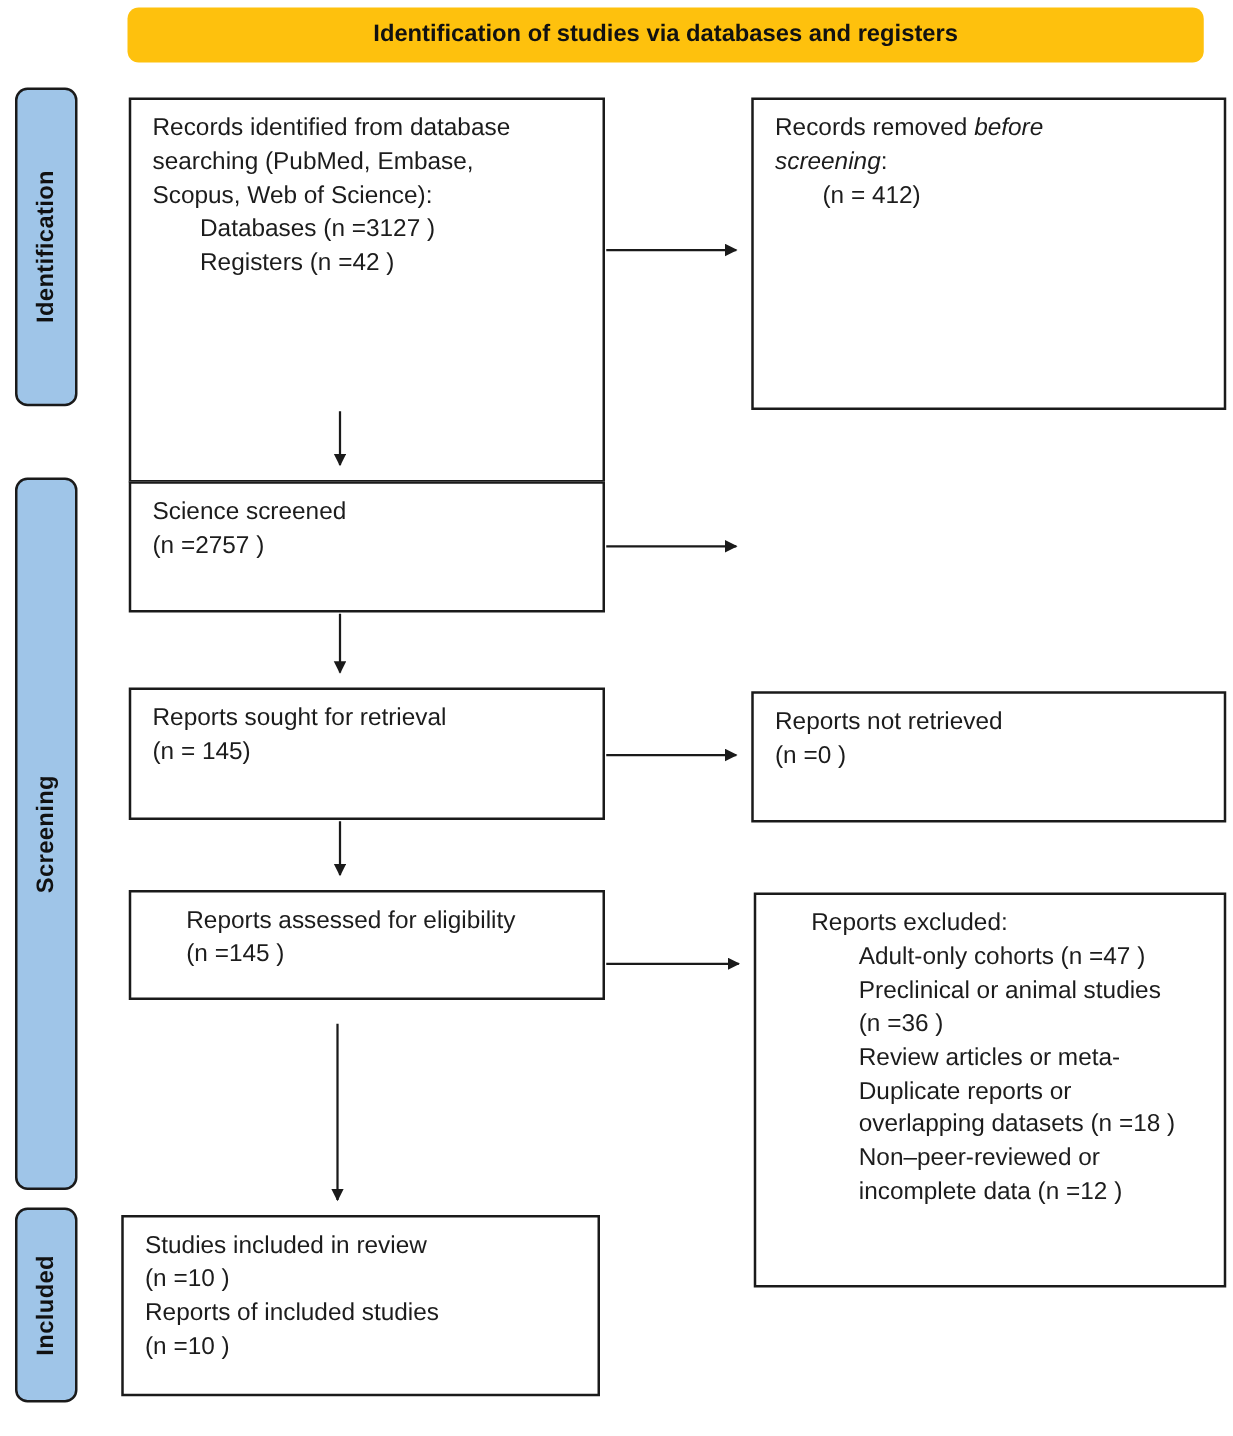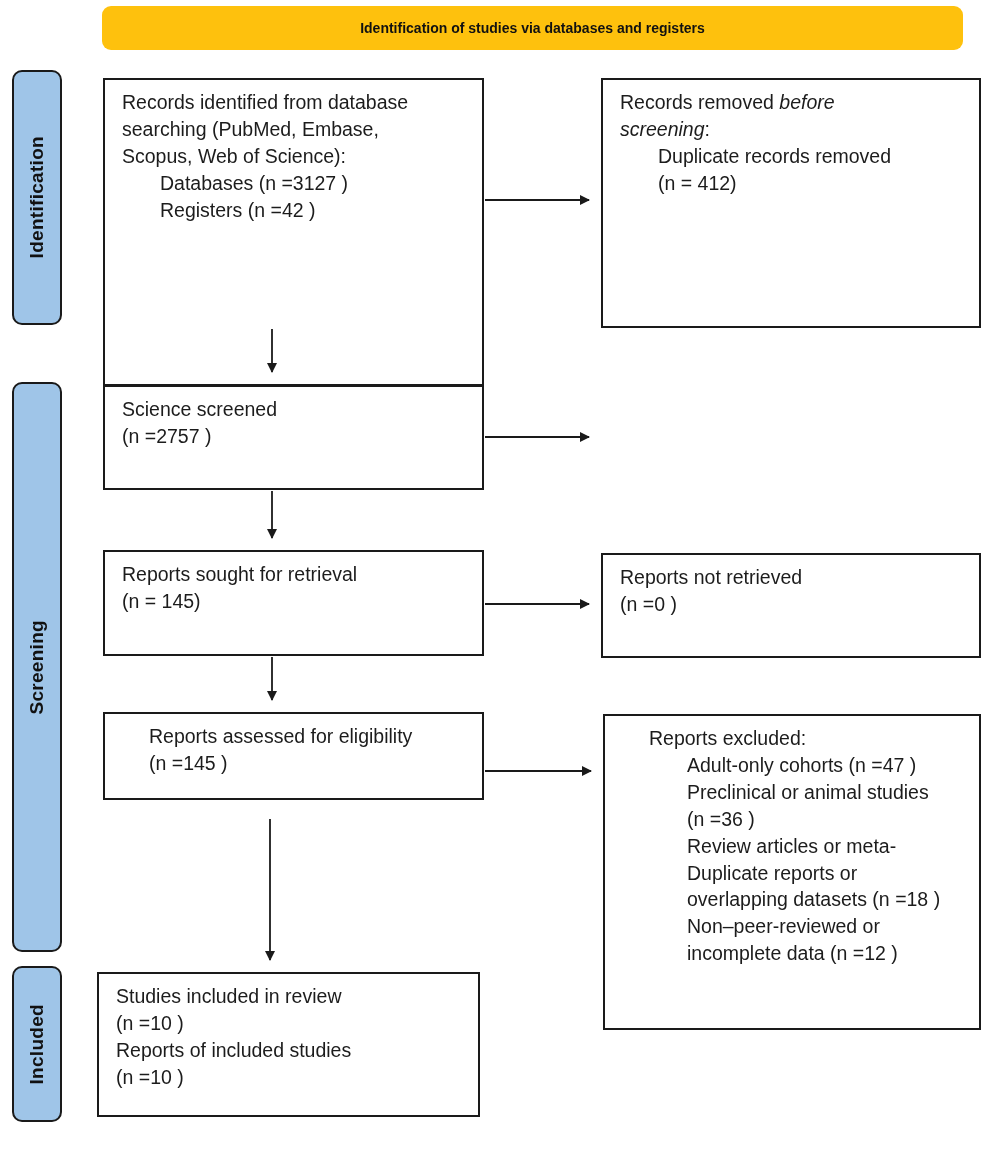--- a/index.html
+++ b/index.html
@@ -11,21 +11,21 @@
     color:#1c1c1c;
     overflow:hidden;
   }
   
   .banner{
     position:absolute;
     left:102px;top:6px;width:861px;height:44px;
     background:var(--banner-bg,#FEC10D);
     border-radius:9px;
     display:flex;align-items:center;justify-content:center;
-    font-size:14px;font-weight:bold;color:#111;
+    font-size:19px;font-weight:bold;color:#111;
   }
   
   .stage-label{
     position:absolute;
     left:12px;width:50px;
     background:var(--stage-bg,#9FC5E8);
     border:2px solid #1a1a1a;
     border-radius:10px;
     display:flex;align-items:center;justify-content:center;
     box-sizing:border-box;
@@ -87,21 +87,20 @@
   <div class="fbox" id="box-records-identified">
       <div class="line"><span>Records identified from database</span></div>
       <div class="line"><span>searching (PubMed, Embase,</span></div>
       <div class="line"><span>Scopus, Web of Science):</span></div>
       <div class="line indent"><span>Databases (n =3127 )</span></div>
       <div class="line indent"><span>Registers (n =42 )</span></div>
     </div>
   <div class="fbox" id="box-records-removed">
       <div class="line"><span>Records removed </span><span class="italic">before</span></div>
       <div class="line"><span class="italic">screening</span><span>:</span></div>
-      <div class="line indent"><span>Duplicate records removed</span></div>
       <div class="line indent"><span>(n = 412)</span></div>
     </div>
   <div class="fbox" id="box-records-screened">
       <div class="line"><span>Science screened</span></div>
       <div class="line"><span>(n =2757 )</span></div>
     </div>
   <div class="fbox" id="box-reports-sought">
       <div class="line"><span>Reports sought for retrieval</span></div>
       <div class="line"><span>(n = 145)</span></div>
     </div>

